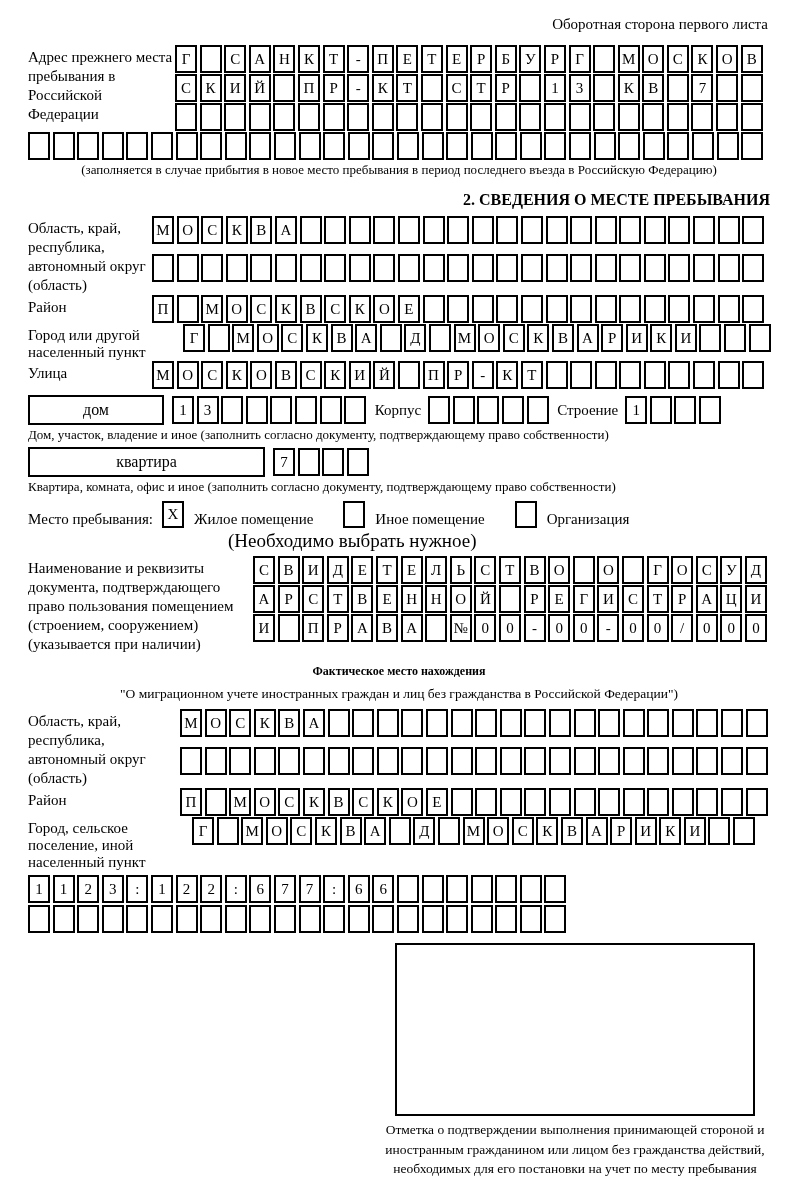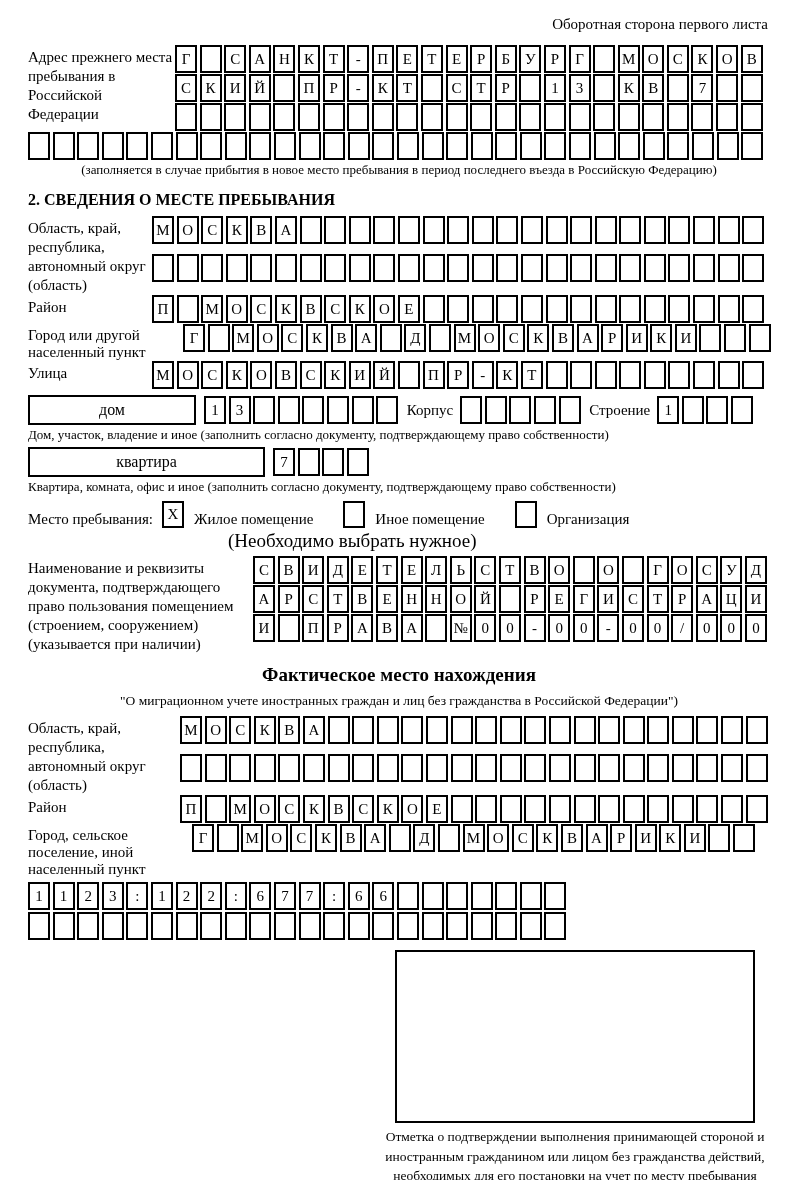--- a/index.html
+++ b/index.html
@@ -20,39 +20,39 @@
   .rows{flex:1;min-width:0;}
 
   .boxrow{display:flex;margin-bottom:1px;}
   .boxrow.gap{margin-bottom:10px;}
   .cbox{box-sizing:border-box;width:22px;height:28px;border:2px solid #000;margin-right:2.6px;
         display:inline-flex;align-items:center;justify-content:center;
         font-size:15px;flex:none;background:#fff;}
 
   .caption{font-size:13px;margin:2px 0 4px;}
   .caption.center{text-align:center;}
-  .sec-title{text-align:left;font-weight:bold;font-size:16px;margin:13px 0 7px;}
+  .sec-title{text-align:right;font-weight:bold;font-size:16px;margin:13px 0 7px;}
 
   .dom-row{display:flex;align-items:center;margin-top:5px;}
   .field-rect{box-sizing:border-box;border:2px solid #000;height:30px;display:flex;align-items:center;
               justify-content:center;font-size:16px;flex:none;background:#fff;}
-  .rect-dom{width:168px;margin-right:8px;}
+  .rect-dom{width:136px;margin-right:8px;}
   .rect-kv{width:237px;margin-right:8px;}
   .inline-lbl{font-size:15px;margin:0 7px 0 6px;white-space:nowrap;}
 
   .mesto-row{display:flex;align-items:flex-end;margin-top:6px;font-size:15px;}
   .mesto-row .mlabel{margin-right:9px;}
   .checkbox{box-sizing:border-box;width:22px;height:27px;border:2px solid #000;display:inline-flex;
             align-items:center;justify-content:center;font-size:15px;flex:none;margin-right:10px;background:#fff;}
   .opt-label{margin-right:30px;}
   .mesto-note{font-size:19px;margin:2px 0 4px 200px;}
 
   .doc-block{margin-top:3px;}
 
-  .fact-title{text-align:center;font-weight:bold;font-size:19px;margin:10px 0 5px;}
+  .fact-title{text-align:center;font-weight:bold;font-size:12px;margin:10px 0 5px;}
   .fact-note{text-align:center;font-size:13.5px;line-height:19px;margin:0;}
   .fact-note.last{margin-bottom:6px;}
 
   .kadastr{margin-top:4px;}
   .kadastr .boxrow{margin-bottom:2px;}
 
   .stamp-area{margin-top:8px;margin-left:367px;width:375px;}
   .stamp-box{box-sizing:border-box;width:360px;height:173px;border:2px solid #000;background:#fff;}
   .stamp-caption{width:430px;margin-left:-35px;margin-top:4px;text-align:center;
                  font-size:13.5px;line-height:19.5px;}

